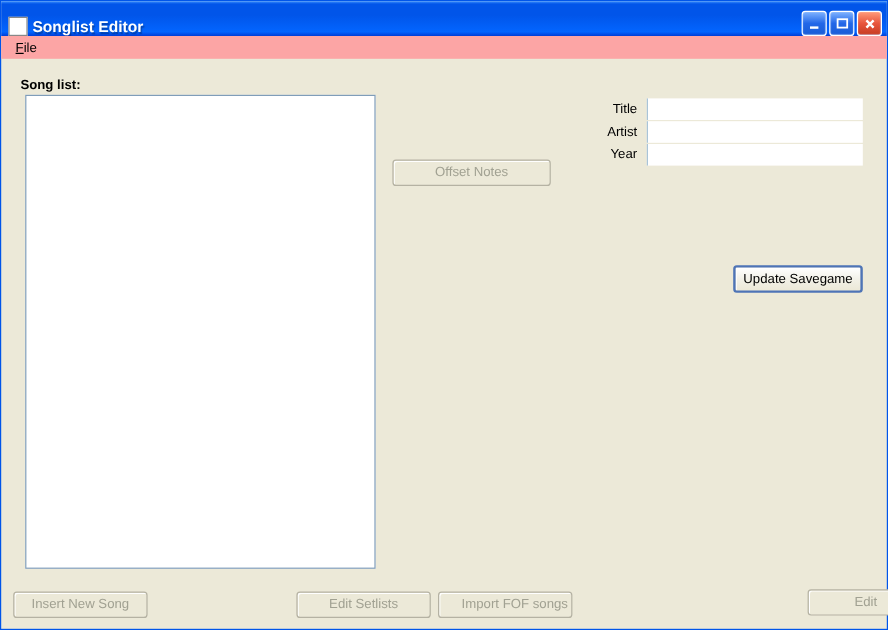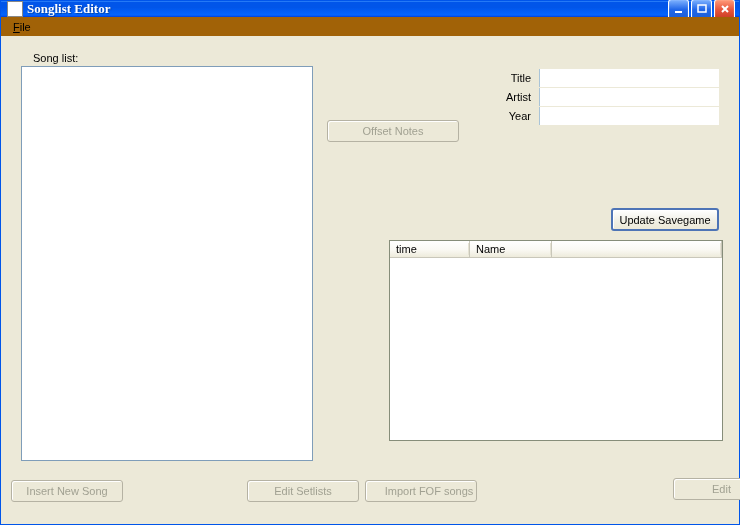--- a/index.html
+++ b/index.html
@@ -15,27 +15,26 @@
   }
   .window {
     width: 740px;
     height: 525px;
     border: 1px solid #0055ea;
     display: flex;
     flex-direction: column;
     background: #ece9d8;
   }
   .titlebar {
-    height: 16px;
+    height: 29px;
     background: linear-gradient(to bottom, #3b90ff 0%, #0155e9 8%, #0155e9 40%, #0365ff 88%, #013dd7 100%);
     display: flex;
-    align-items: center;
+    align-items: flex-end;
     padding: 0 4px 0 6px;
     color: #fff;
-    font-family: Liberation Serif, serif;
   }
   .titlebar .app-icon {
     width: 16px;
     height: 16px;
     background: #fff;
     margin-right: 4px;
     border: 1px solid #888;
   }
   .titlebar .title-text {
     font-weight: bold;
@@ -57,21 +56,21 @@
     color:#fff;
     background: linear-gradient(to bottom, #7eb2ff 0%, #2267e8 50%, #1a5dd6 100%);
     box-shadow: inset 0 0 1px rgba(255,255,255,0.7);
   }
   .win-btn.close {
     background: linear-gradient(to bottom, #ff9b7a 0%, #e8563d 50%, #c73c22 100%);
   }
   .win-btn svg { width:12px; height:12px; }
   .menubar {
     height: 19px;
-    background: #a16207;
+    background: #fca5a5;
     display:flex;
     align-items:center;
     padding: 0 6px;
     border-bottom: 0;
   }
   .menu-item {
     padding: 1px 6px;
     cursor: default;
   }
   .menu-item .u { text-decoration: underline; }
@@ -173,43 +172,36 @@
       </div>
     </div>
   </div>
 
   <div class="menubar">
     <div class="menu-item"><span class="u">F</span><span>ile</span></div>
   </div>
 
   <div class="client">
 
-    <div class="label" style="left:32px; top:16px;">Song list:</div>
+    <div class="label" style="left:16px; top:16px;font-weight:bold;">Song list:</div>
 
     <div class="listbox" style="left:20px; top:30px; width:292px; height:395px;"></div>
 
     <div class="btn" style="left:326px; top:60px; width:132px;margin-top:24px;">Offset Notes</div>
 
     <div class="field-label" style="left:490px; top:36px;">Title</div>
     <div class="field-label" style="left:490px; top:55px;">Artist</div>
     <div class="field-label" style="left:490px; top:74px;">Year</div>
 
     <div class="text-input" style="left:538px; top:33px; width:180px;"></div>
     <div class="text-input" style="left:538px; top:52px; width:180px;"></div>
     <div class="text-input" style="left:538px; top:71px; width:180px;"></div>
 
     <div class="btn enabled default-btn" style="left:610px; top:172px; width:108px; height:23px;">Update Savegame</div>
 
-    <div class="table" style="left:388px; top:204px; width:334px; height:201px;">
-      <div class="table-header">
-        <div class="th" style="width:80px;">time</div>
-        <div class="th" style="width:82px;">Name</div>
-        <div class="th" style="flex:1;"></div>
-      </div>
-    </div>
 
     <div class="btn" style="left:10px;  top:444px; width:112px;">Insert New Song</div>
     <div class="btn" style="left:246px; top:444px; width:112px;">Edit Setlists</div>
     <div class="btn" style="left:364px; top:444px; width:112px;padding-left:16px;">Import FOF songs</div>
     <div class="btn" style="left:636px; top:442px; width:97px;margin-left:36px;">Edit</div>
 
   </div>
 </div>
 
 </body></html>

